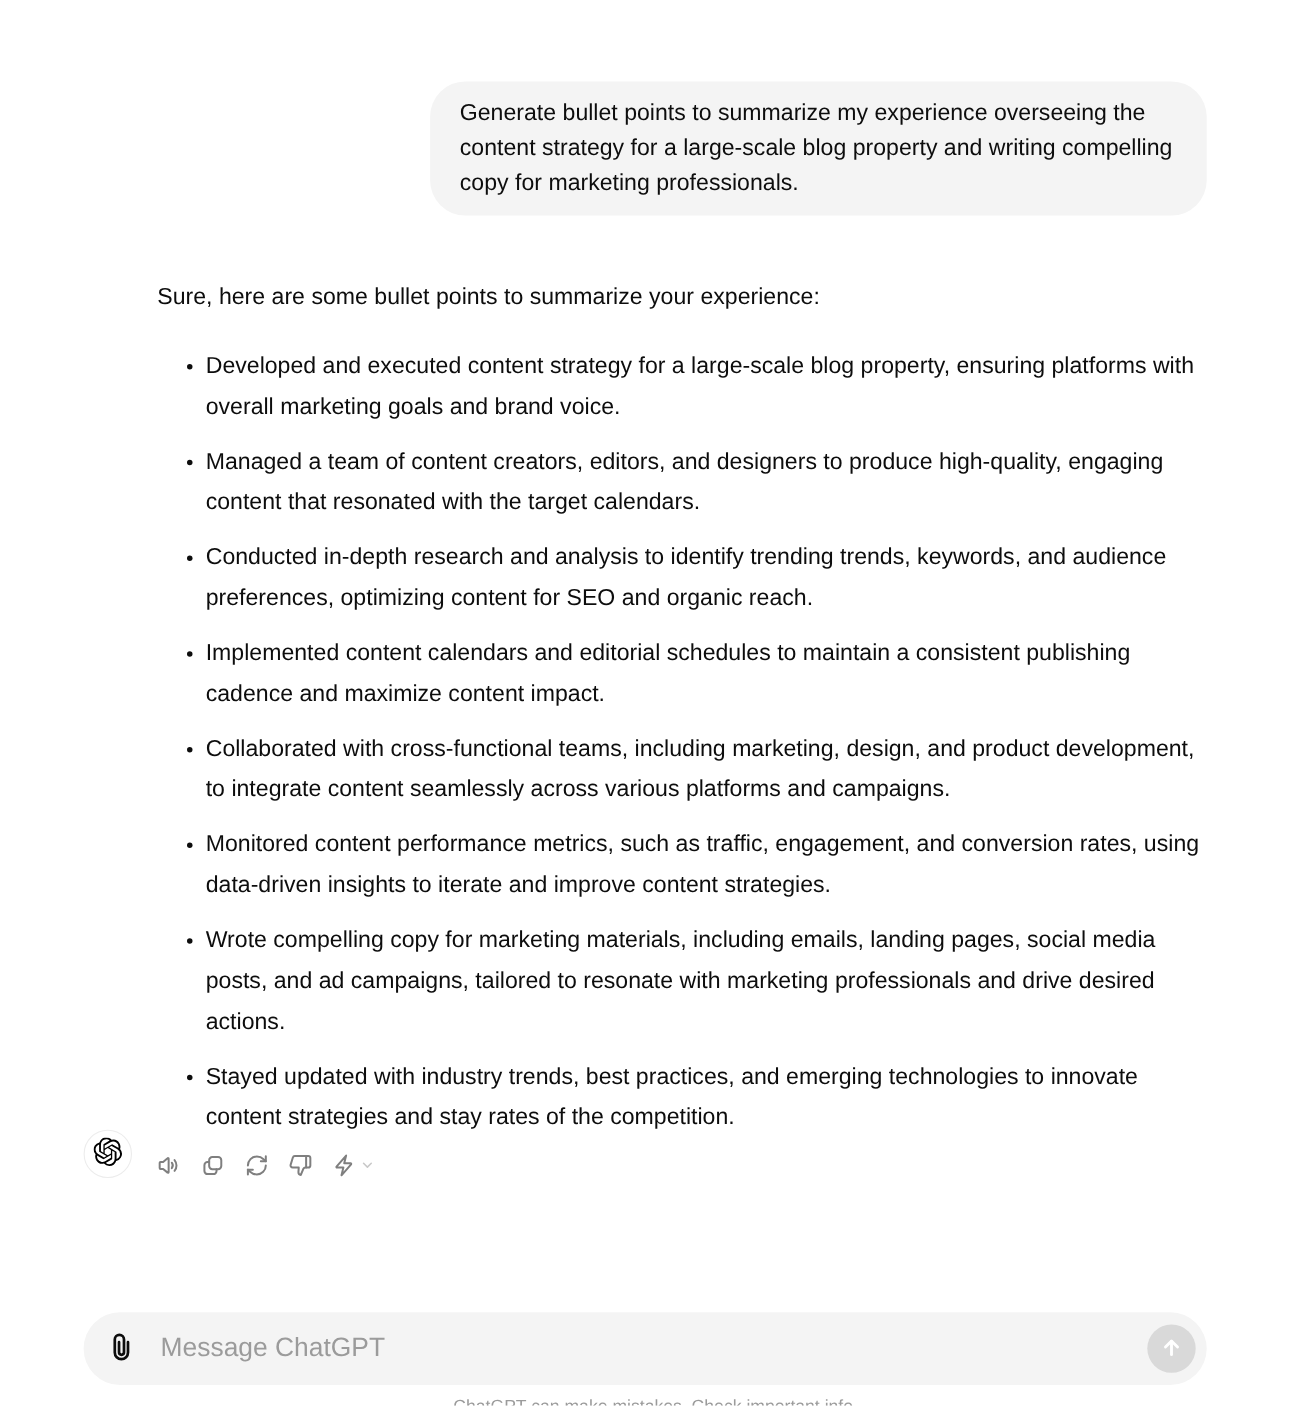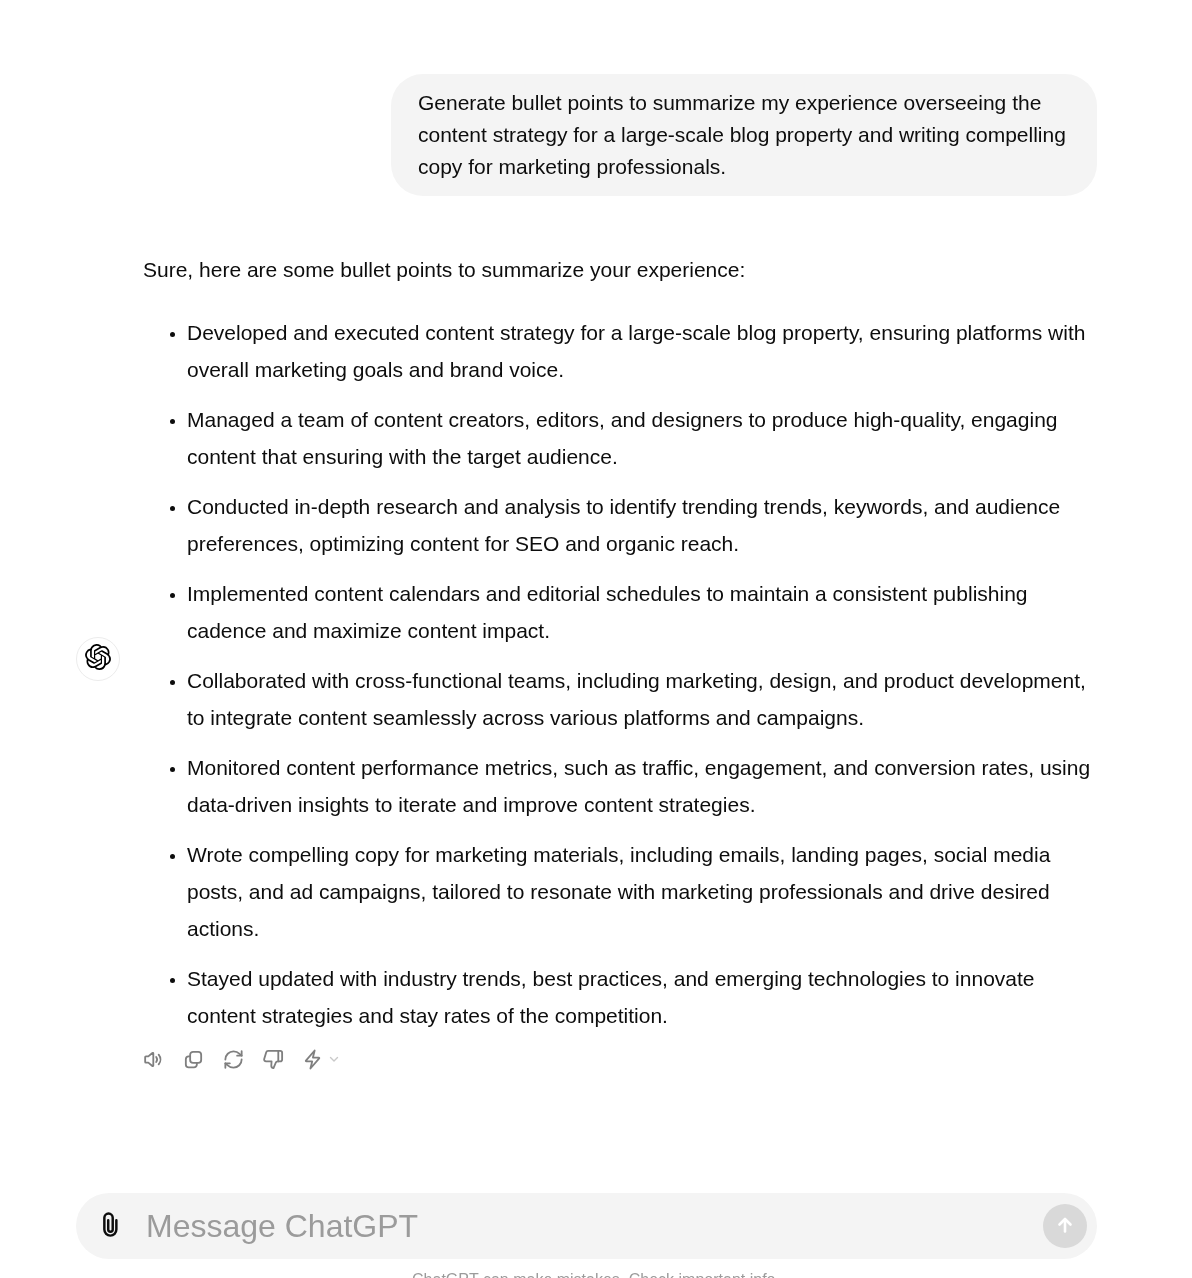--- a/index.html
+++ b/index.html
@@ -32,21 +32,21 @@
     border-radius: 32px;
     padding: 13px 27px;
     font-size: 21px;
     line-height: 32px;
     color: #0d0d0d;
   }
   
   .assistant-row {
     margin-top: 50px;
     display: flex;
-    align-items: center;
+    align-items: flex-end;
   }
   .avatar {
     flex: 0 0 44px;
     width: 44px;
     height: 44px;
     border: 1px solid #ececec;
     border-radius: 50%;
     background: #ffffff;
     display: flex;
     align-items: center;
@@ -113,21 +113,21 @@
     display: flex;
     align-items: center;
   }
   .composer input {
     flex: 1;
     border: none;
     outline: none;
     background: transparent;
     margin-left: 22px;
     font-family: "Liberation Sans", "DejaVu Sans", sans-serif;
-    font-size: 32px;
+    font-size: 24px;
     color: #0d0d0d;
   }
   .composer input::placeholder { color: #9b9b9b; opacity: 1; }
   .send-btn {
     flex: 0 0 44px;
     width: 44px;
     height: 44px;
     border-radius: 50%;
     border: none;
     background: #d9d9d9;
@@ -166,21 +166,21 @@
           <svg width="26" height="26" viewBox="0 0 24 24" fill="#000000" aria-hidden="true">
             <path d="M22.2819 9.8211a5.9847 5.9847 0 0 0-.5157-4.9108 6.0462 6.0462 0 0 0-6.5098-2.9A6.0651 6.0651 0 0 0 4.9807 4.1818a5.9847 5.9847 0 0 0-3.9977 2.9 6.0462 6.0462 0 0 0 .7427 7.0966 5.98 5.98 0 0 0 .511 4.9107 6.051 6.051 0 0 0 6.5146 2.9001A5.9847 5.9847 0 0 0 13.2599 24a6.0557 6.0557 0 0 0 5.7718-4.2058 5.9894 5.9894 0 0 0 3.9977-2.9001 6.0557 6.0557 0 0 0-.7475-7.073zm-9.022 12.6081a4.4755 4.4755 0 0 1-2.8764-1.0408l.1419-.0804 4.7783-2.7582a.7948.7948 0 0 0 .3927-.6813v-6.7369l2.02 1.1686a.071.071 0 0 1 .038.052v5.5826a4.504 4.504 0 0 1-4.4945 4.4944zm-9.6607-4.1254a4.4708 4.4708 0 0 1-.5346-3.0137l.142.0852 4.783 2.7582a.7712.7712 0 0 0 .7806 0l5.8428-3.3685v2.3324a.0804.0804 0 0 1-.0332.0615L9.74 19.9502a4.4992 4.4992 0 0 1-6.1408-1.6464zM2.3408 7.8956a4.485 4.485 0 0 1 2.3655-1.9728V11.6a.7664.7664 0 0 0 .3879.6765l5.8144 3.3543-2.0201 1.1685a.0757.0757 0 0 1-.071 0l-4.8303-2.7865A4.504 4.504 0 0 1 2.3408 7.8956zm16.5963 3.8558L13.1038 8.364 15.1192 7.2a.0757.0757 0 0 1 .071 0l4.8303 2.7913a4.4944 4.4944 0 0 1-.6765 8.1042v-5.6772a.79.79 0 0 0-.407-.667zm2.0107-3.0231l-.142-.0852-4.7735-2.7818a.7759.7759 0 0 0-.7854 0L9.409 9.2297V6.8974a.0662.0662 0 0 1 .0284-.0615l4.8303-2.7866a4.4992 4.4992 0 0 1 6.6802 4.66zM8.3065 12.863l-2.02-1.1638a.0804.0804 0 0 1-.038-.0567V6.0742a4.4992 4.4992 0 0 1 7.3757-3.4537l-.142.0805L8.704 5.459a.7948.7948 0 0 0-.3927.6813zm1.0976-2.3654l2.602-1.4998 2.6069 1.4998v2.9994l-2.5974 1.4997-2.6067-1.4997z"></path>
           </svg>
         </span>
       </div>
 
       <div class="assistant-content">
         <p>Sure, here are some bullet points to summarize your experience:</p>
         <ul>
           <li>Developed and executed content strategy for a large-scale blog property, ensuring platforms with overall marketing goals and brand voice.</li>
-          <li>Managed a team of content creators, editors, and designers to produce high-quality, engaging content that ensuring with the target audience.</li>
+          <li>Managed a team of content creators, editors, and designers to produce high-quality, engaging content that resonated with the target calendars.</li>
           <li>Conducted in-depth research and analysis to identify trending trends, keywords, and audience preferences, optimizing content for SEO and organic reach.</li>
           <li>Implemented content calendars and editorial schedules to maintain a consistent publishing cadence and maximize content impact.</li>
           <li>Collaborated with cross-functional teams, including marketing, design, and product development, to integrate content seamlessly across various platforms and campaigns.</li>
           <li>Monitored content performance metrics, such as traffic, engagement, and conversion rates, using data-driven insights to iterate and improve content strategies.</li>
           <li>Wrote compelling copy for marketing materials, including emails, landing pages, social media posts, and ad campaigns, tailored to resonate with marketing professionals and drive desired actions.</li>
           <li>Stayed updated with industry trends, best practices, and emerging technologies to innovate content strategies and stay rates of the competition.</li>
         </ul>
 
         <div class="actions">
           <button class="action-btn" title="">

